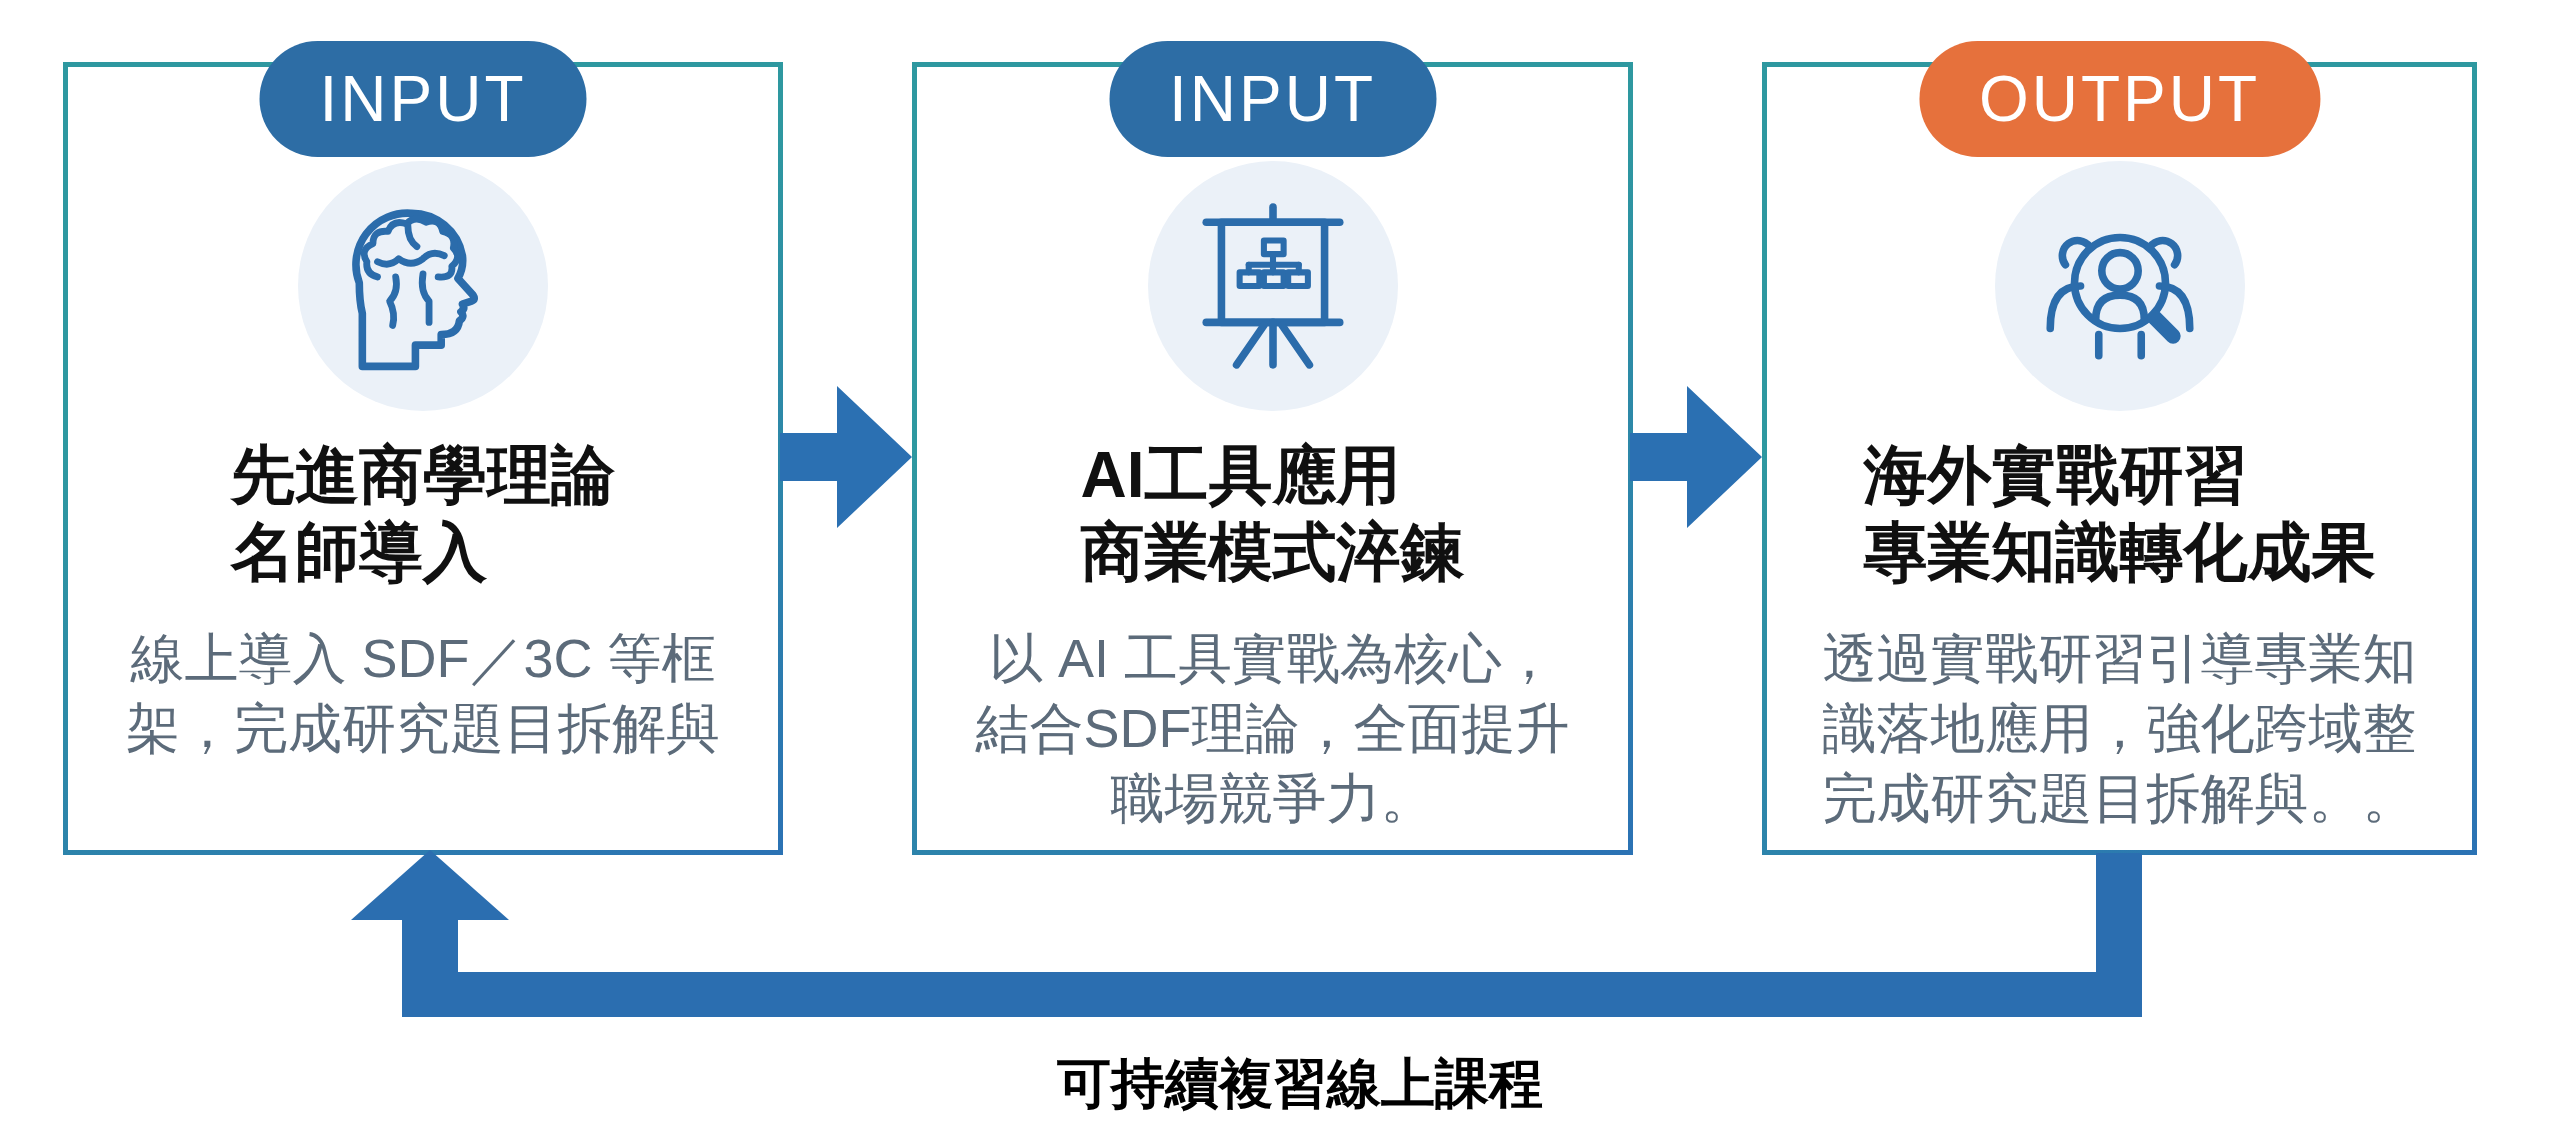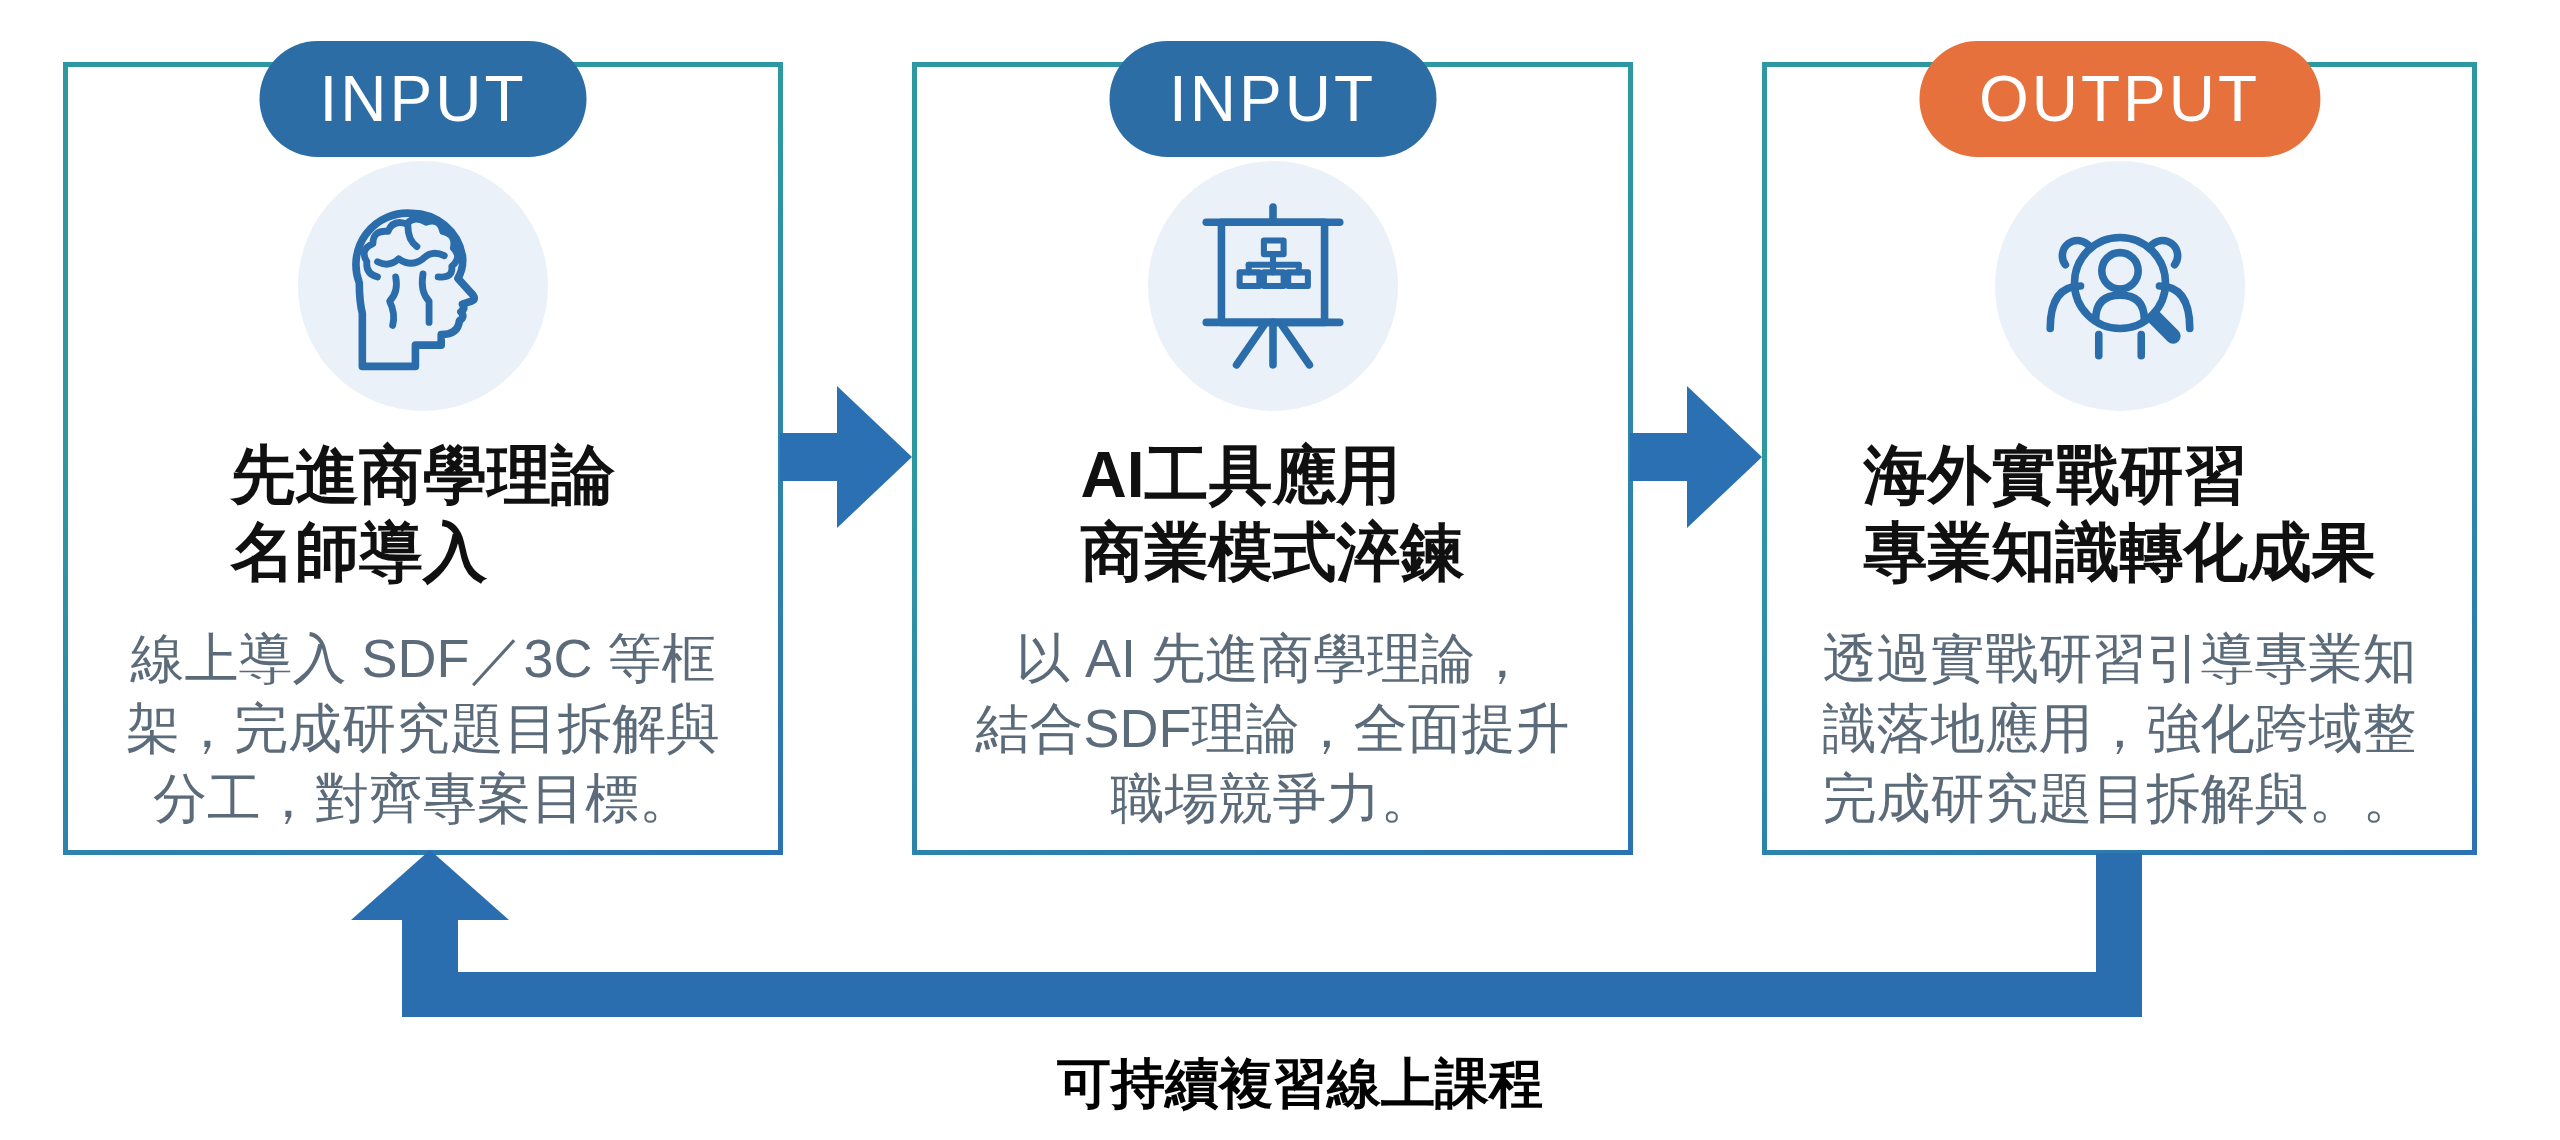--- a/index.html
+++ b/index.html
@@ -145,21 +145,20 @@
           <path d="M 60 52 Q 58 64 64 70 V 84" stroke-width="4.5"></path>
         </svg>
       </div>
       <div class="card-title">
         <div>先進商學理論</div>
         <div>名師導入</div>
       </div>
       <div class="card-body">
         <div>線上導入 SDF／3C 等框</div>
         <div>架，完成研究題目拆解與</div>
-        <div>分工，對齊專案目標。</div>
       </div>
     </div>
   </div>
 
   <div class="card" id="card-2">
     <div class="badge badge--input">
       <span>INPUT</span>
     </div>
     <div class="card-inner">
       <div class="icon-circle">
@@ -182,21 +181,21 @@
             <rect x="54" y="51" width="13" height="9"></rect>
             <rect x="70" y="51" width="13" height="9"></rect>
           </g>
         </svg>
       </div>
       <div class="card-title">
         <div>AI工具應用</div>
         <div>商業模式淬鍊</div>
       </div>
       <div class="card-body">
-        <div>以 AI 先進商學理論，</div>
+        <div>以 AI 工具實戰為核心，</div>
         <div>結合SDF理論，全面提升</div>
         <div>職場競爭力。</div>
       </div>
     </div>
   </div>
 
   <div class="card" id="card-3">
     <div class="badge badge--output">
       <span>OUTPUT</span>
     </div>

